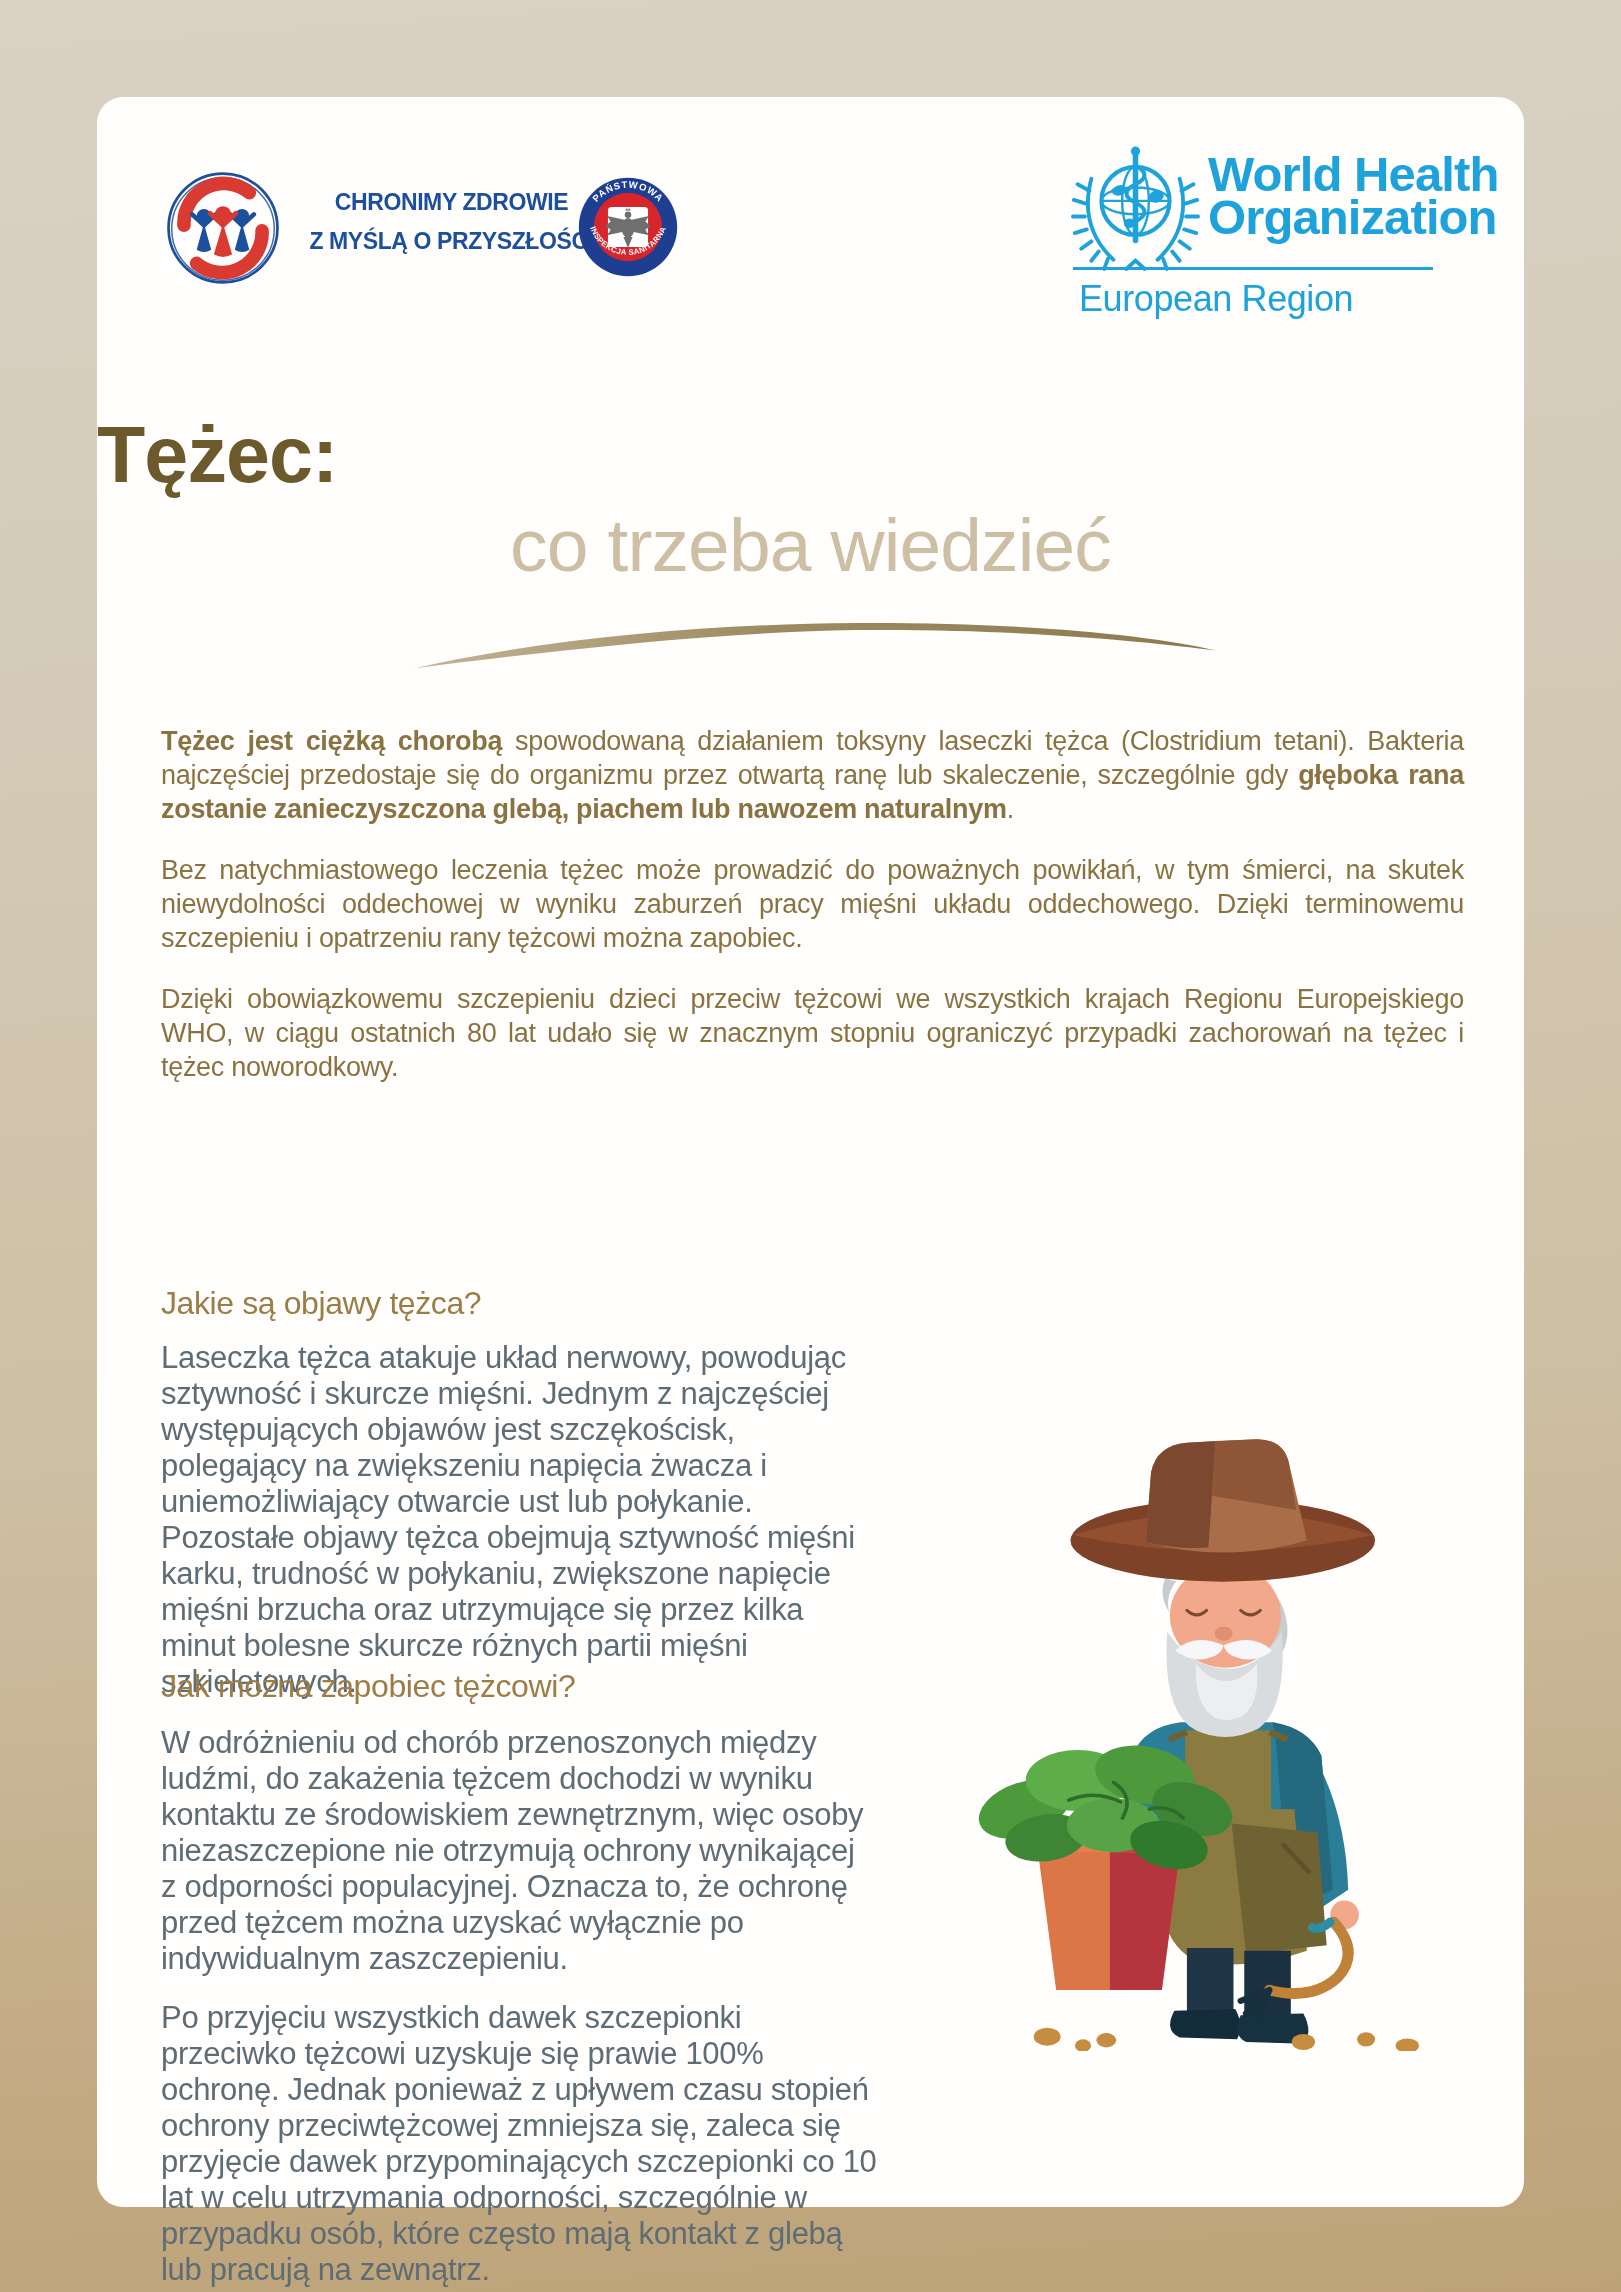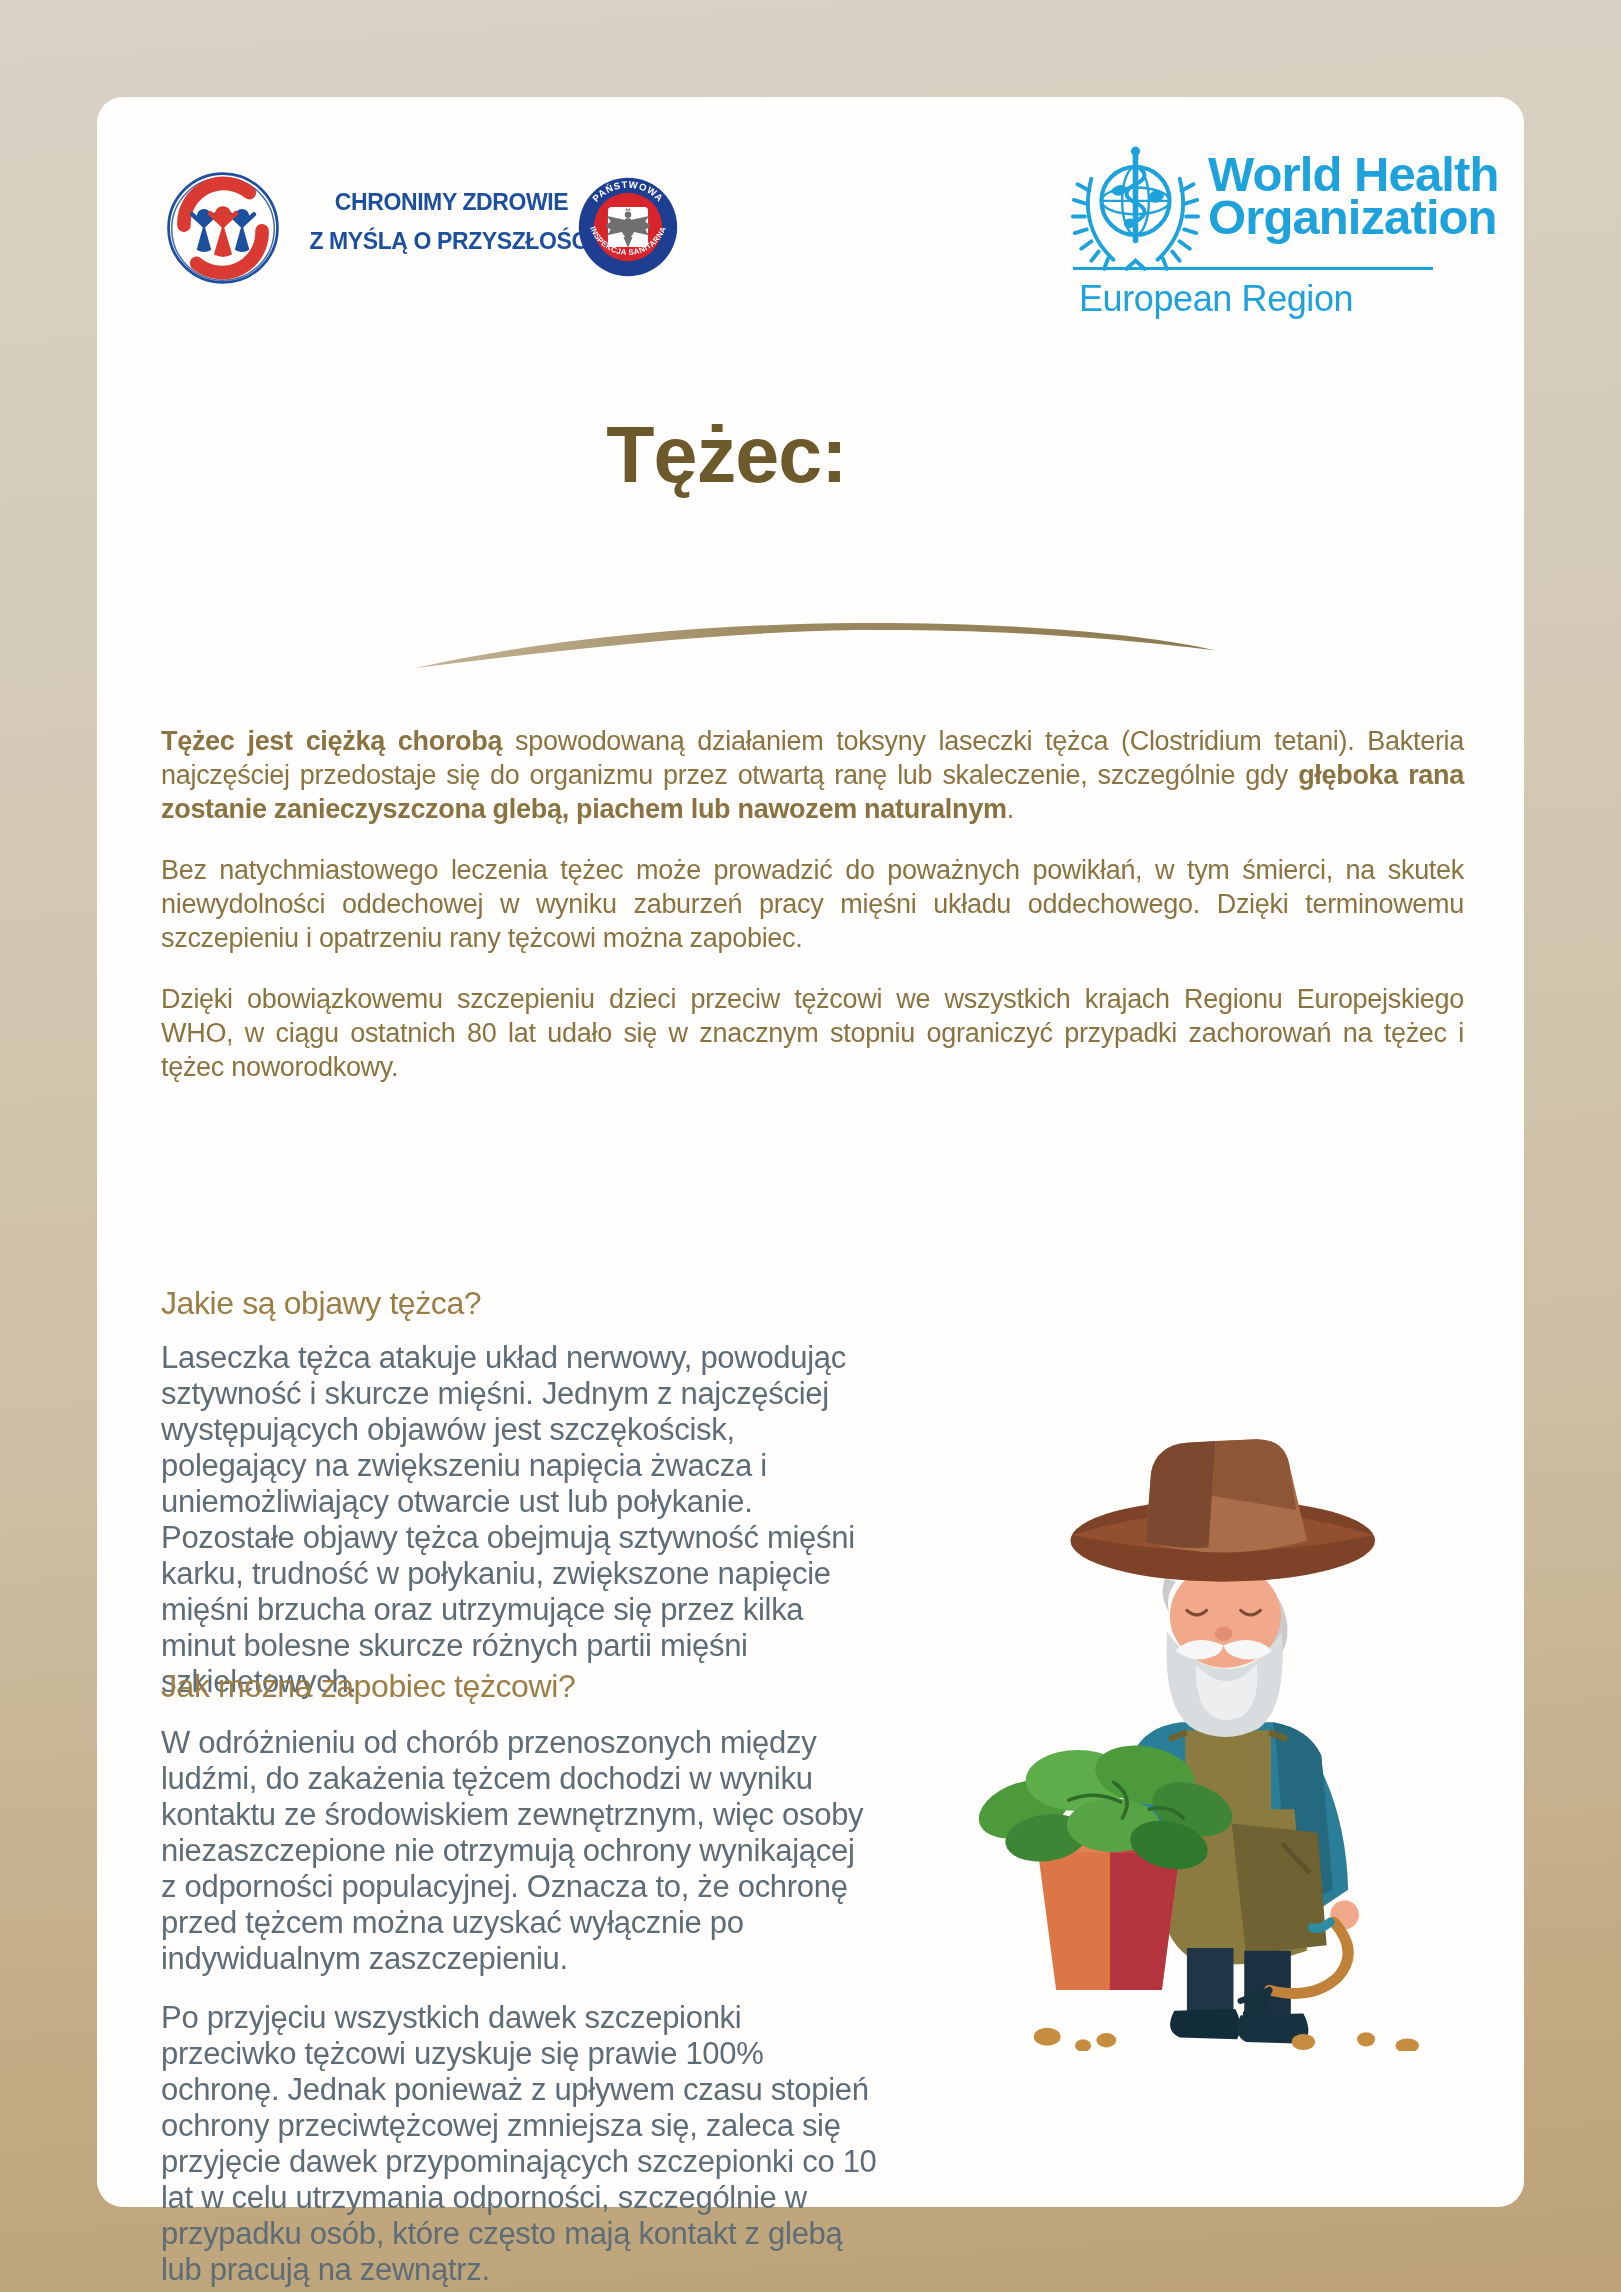--- a/index.html
+++ b/index.html
@@ -25,21 +25,21 @@
     color:#1d4f9f;font-weight:700;font-size:23px;line-height:39px;letter-spacing:-0.4px;
   }
   .who-name{
     left:1111px;top:56px;width:296px;
     color:#1ea2dc;font-weight:700;font-size:49px;line-height:43px;letter-spacing:-0.9px;
   }
   .who-divider{left:976px;top:170px;width:360px;height:2.7px;background:#1ea2dc;}
   .who-region{left:982px;top:181px;color:#1ea2dc;font-size:36px;letter-spacing:-0.4px;}
 
   
-  .title-1{left:0;top:312px;width:1259px;text-align:center;
+  .title-1{left:0;top:312px;width:1259px;
     color:#6d5a2c;font-size:79px;font-weight:600;letter-spacing:-0.9px;}
   .title-2{left:0;top:405px;width:1427px;text-align:center;
     color:#cdbfa3;font-size:75px;font-weight:400;letter-spacing:-0.9px;}
   .swoosh{left:311px;top:518px;}
 
   
   .intro{
     left:64px;top:627px;width:1303px;
     color:#8a7340;font-size:27px;line-height:34px;text-align:justify;letter-spacing:-0.3px;
   }
@@ -144,20 +144,21 @@
     </svg>
 
     <div class="abs who-name">
       <div>World Health</div>
       <div>Organization</div>
     </div>
     <div class="abs who-divider"></div>
     <div class="abs who-region">European Region</div>
 
     <div class="abs title-1">Tężec:</div>
+    <div class="abs title-2">co trzeba wiedzieć</div>
 
     <svg class="abs swoosh" width="815" height="64" viewBox="0 0 910 72">
       <defs>
         <linearGradient id="swgrad" x1="0" y1="0" x2="1" y2="0">
           <stop offset="0" stop-color="#c3b496"></stop>
           <stop offset=".45" stop-color="#9c8a60"></stop>
           <stop offset="1" stop-color="#8d7a50"></stop>
         </linearGradient>
       </defs>
       <path d="M4,60 C150,26 340,10 500,9 C680,8 830,22 906,40

